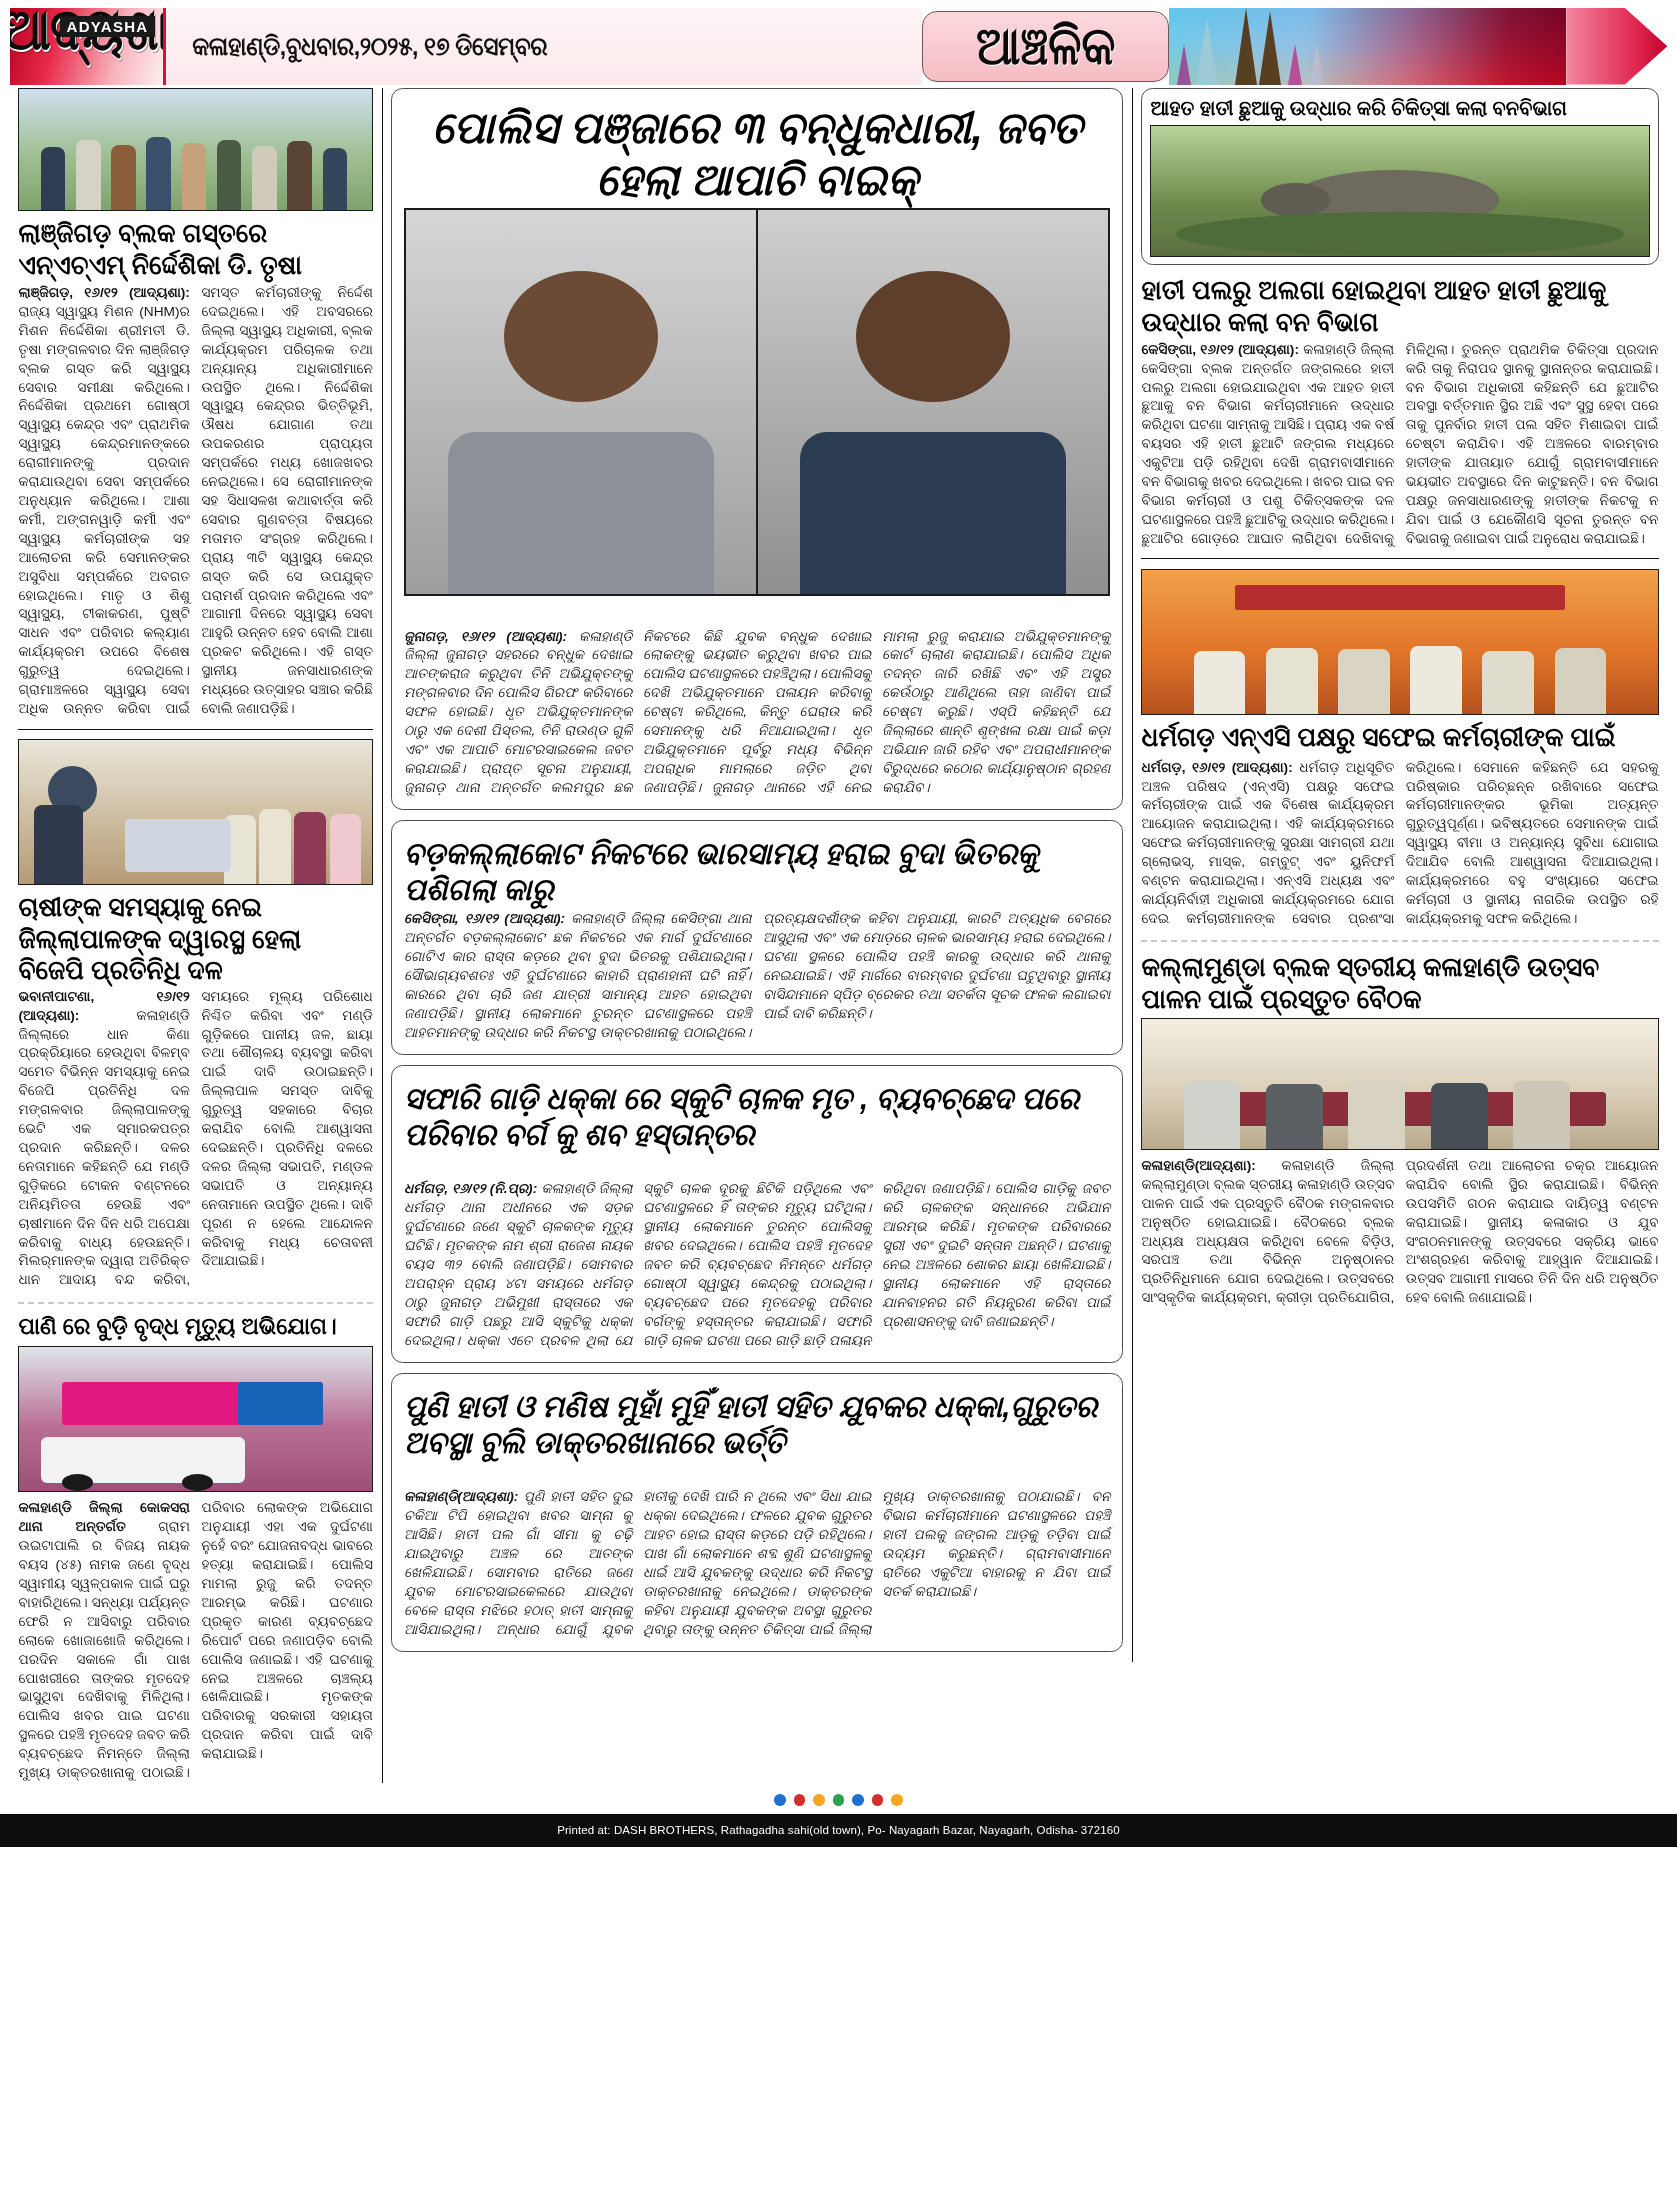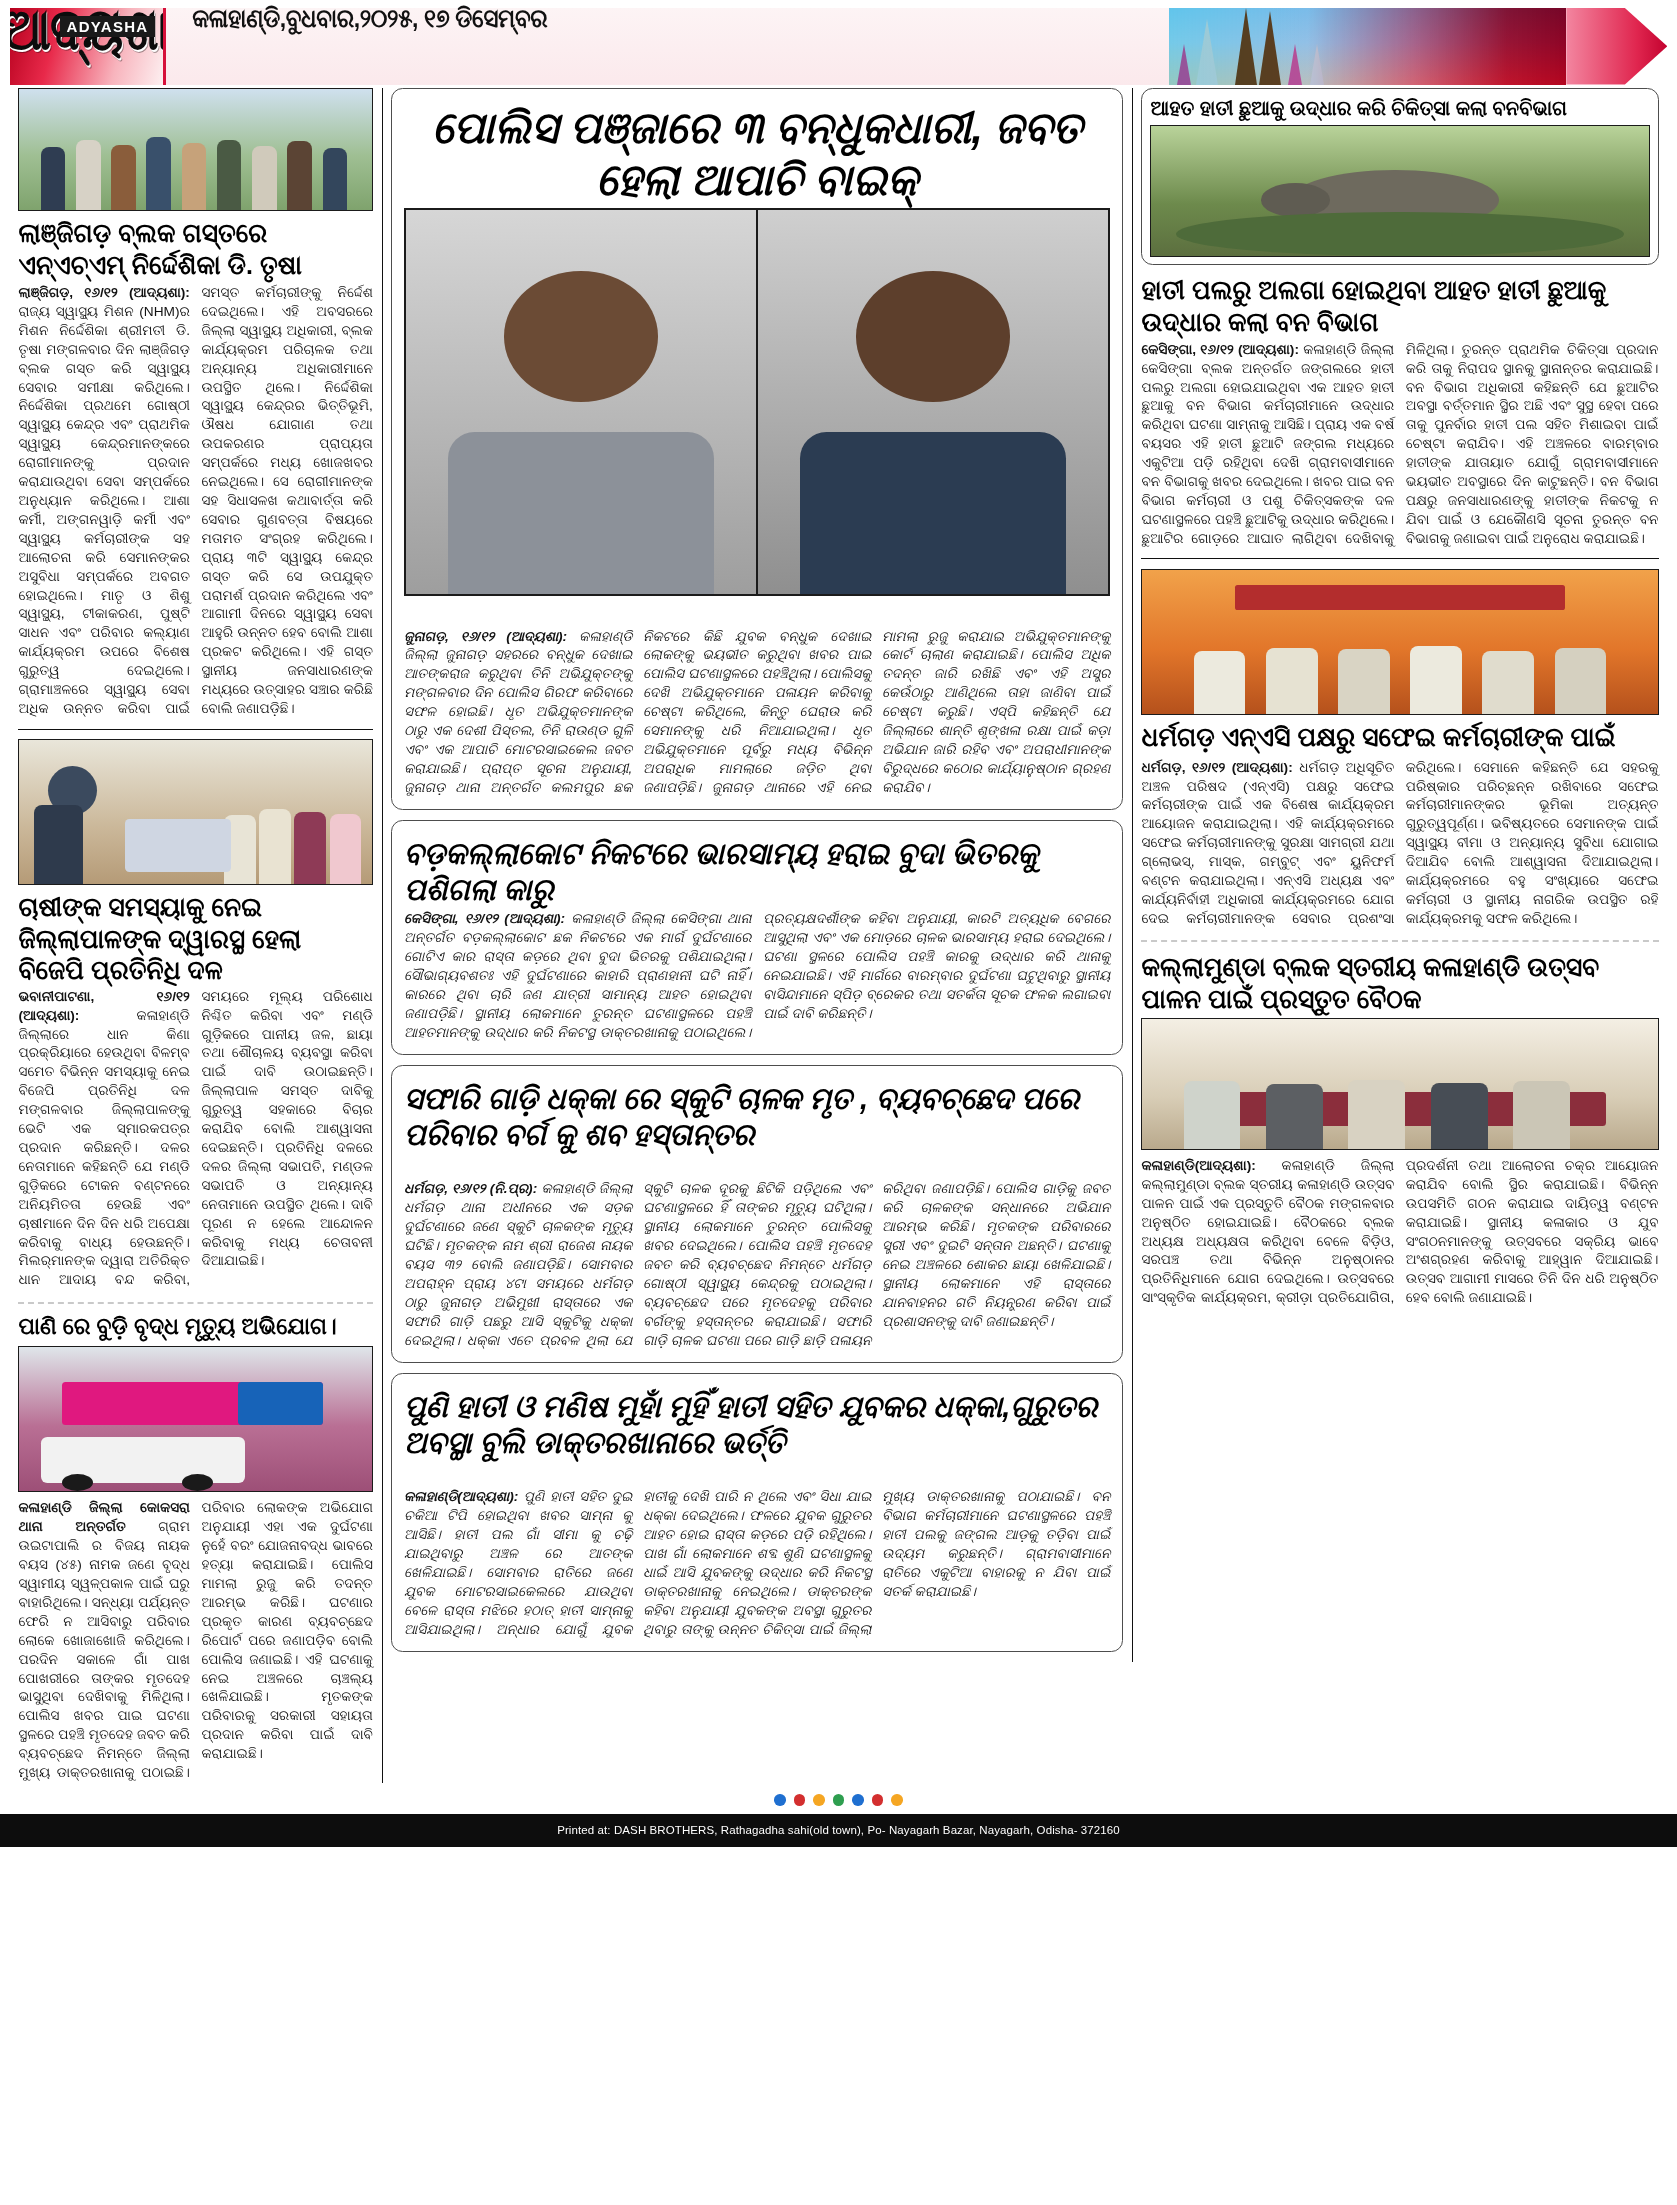--- a/index.html
+++ b/index.html
@@ -51,20 +51,21 @@
     color: #fff;
     font-size: 15px;
     letter-spacing: 1.3px;
     padding: 2.2px 6.2px 1.8px 6.2px;
     font-weight: 700;
   }
   .date-strip {
     flex: 1;
     background: linear-gradient(180deg,#fdf4f5 0%, #fbe9ec 100%);
     display: flex;
+    align-items: center;
     justify-content: flex-start;
     padding-left: 26.5px;
   }
   .date-text {
     font-size: 23px;
     font-weight: 700;
     color: #111;
     transform: scaleY(1.12);
     letter-spacing: -0.4px;
   }
@@ -221,20 +222,23 @@
 
     <div class="logo-box">
       <div class="logo-word">ଆଦ୍ୟଶା</div>
       <div class="logo-en">ADYASHA</div>
     </div>
 
     <div class="date-strip">
       <div class="date-text">କଳାହାଣ୍ଡି,ବୁଧବାର,୨୦୨୫, ୧୭ ଡିସେମ୍ବର</div>
     </div>
 
+    <div class="section-badge">
+      <span>ଆଞ୍ଚଳିକ</span>
+    </div>
 
     <div class="temple-strip">
       <div class="scene-inner">
         <div class="spire" style="left:26.5px;"></div>
         <div class="spire brown" style="left:66px; border-bottom-width:77px;"></div>
         <div class="spire brown" style="left:90px; border-bottom-width:74px;"></div>
         <div class="spire pink small" style="left:8px;"></div>
         <div class="spire pink small" style="left:119px;"></div>
         <div class="spire small" style="left:141px;"></div>
       </div>

